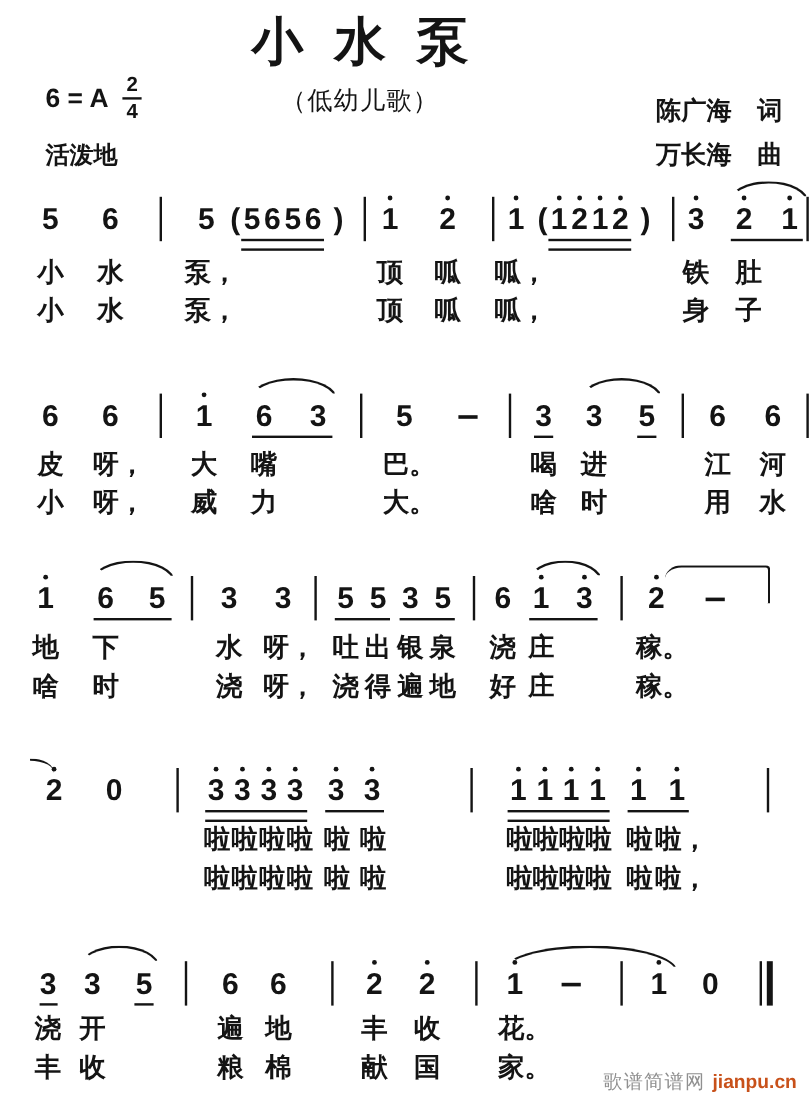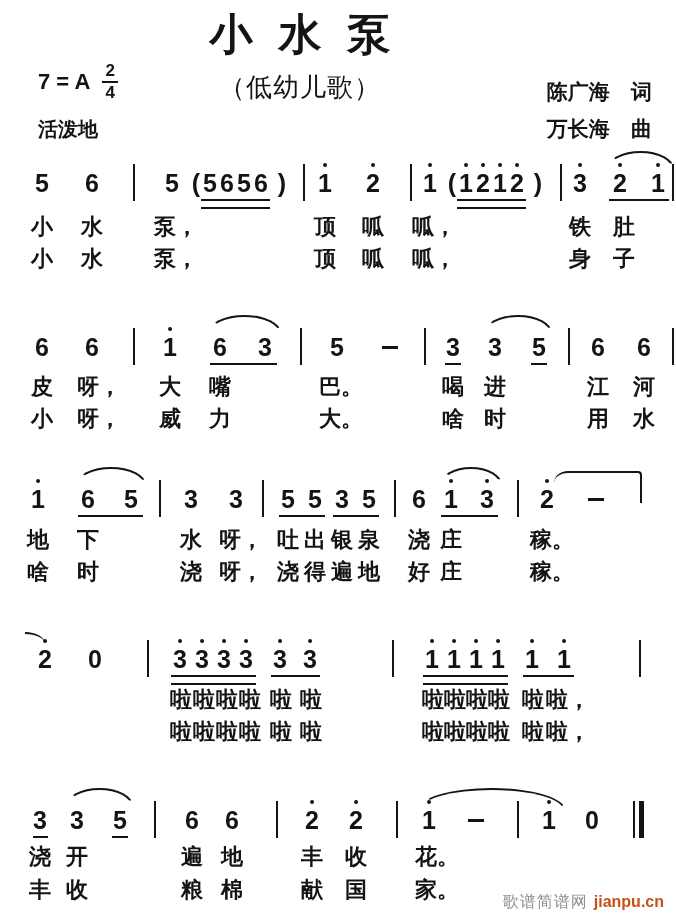--- a/index.html
+++ b/index.html
@@ -6,21 +6,21 @@
   body{
     width:676px;height:923px;position:relative;background:#ffffff;color:#141414;
     font-family:"Liberation Serif",serif;overflow:hidden;
   }
   .title{
     position:absolute;top:6px;left:0;width:600px;text-align:center;
     font-size:43px;font-weight:700;letter-spacing:26px;text-indent:26px;white-space:nowrap;
   }
   .subtitle{
     position:absolute;top:70px;left:0;width:600px;text-align:center;
-    font-size:26px;letter-spacing:1px;
+    font-size:21px;letter-spacing:1px;
   }
   .keysig{
     position:absolute;top:62px;left:38px;display:flex;align-items:center;gap:12px;
     font-family:"Liberation Sans",sans-serif;font-weight:700;font-size:22px;
   }
   .frac{display:flex;flex-direction:column;align-items:center;font-size:17px;line-height:18px;}
   .frac .num{padding:0 3px 1px 3px;border-bottom:2px solid #141414;}
   .frac .den{padding-top:1px;}
   .tempo{position:absolute;top:116px;left:38px;font-size:20px;font-weight:600;}
   .credit{position:absolute;right:24px;font-size:21px;font-weight:600;word-spacing:16px;white-space:nowrap;}
@@ -64,21 +64,21 @@
   .wm-site{letter-spacing:1px;}
   .wm-url{margin-left:6px;font-family:"Liberation Sans",sans-serif;font-weight:600;}
 </style>
 </head>
 <body>
 
 <div class="title">小水泵</div>
 <div class="subtitle">（低幼儿歌）</div>
 
 <div class="keysig">
-  <span>7 = A</span>
+  <span>6 = A</span>
   <span class="frac">
     <span class="num">2</span>
     <span class="den">4</span>
   </span>
 </div>
 
 <div class="tempo">活泼地</div>
 <div class="credit lyr-credit">陈广海 词</div>
 <div class="credit comp-credit">万长海 曲</div>
 

